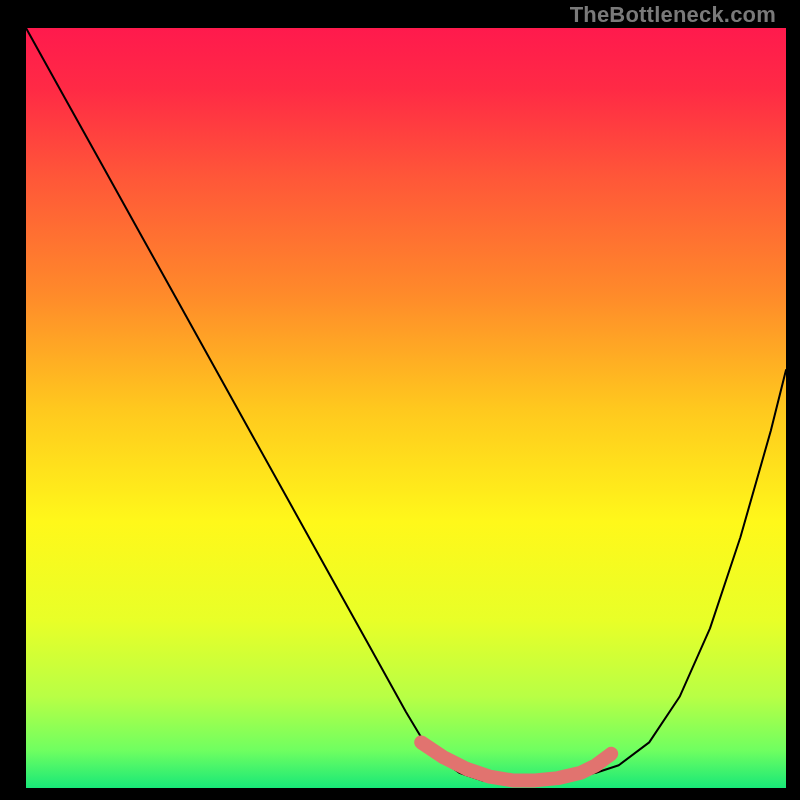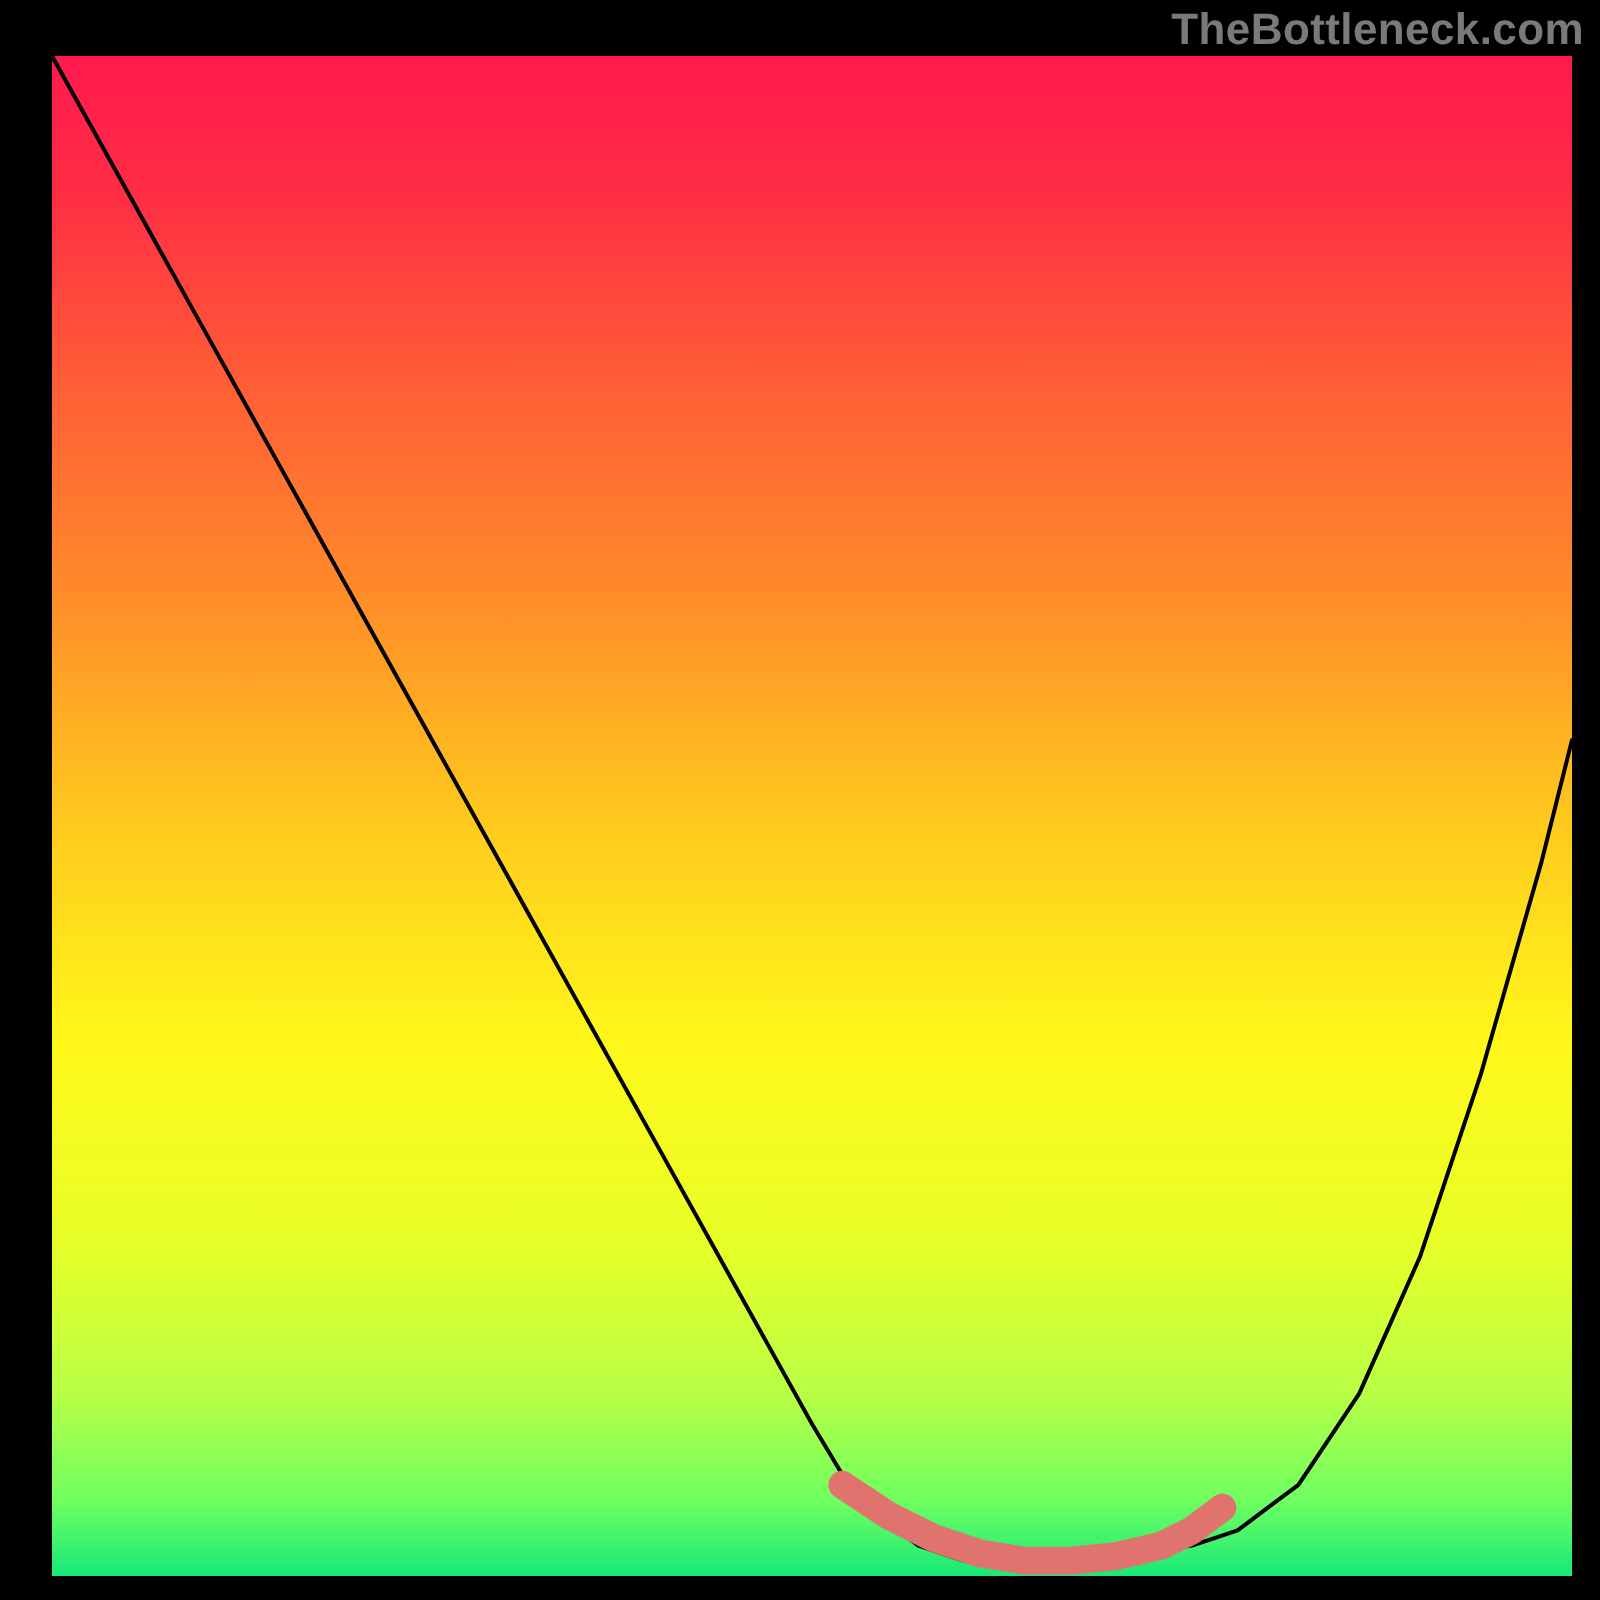--- a/index.html
+++ b/index.html
@@ -12,21 +12,21 @@
   }
   .frame {
     position: relative;
     width: 800px;
     height: 800px;
     background: #000;
   }
   .watermark {
     position: absolute;
     top: 2px;
-    right: 8px;
+    right: 24px;
     font-family: Arial, Helvetica, sans-serif;
     font-size: 22px;
     font-weight: bold;
     color: #7a7a7a;
     letter-spacing: 0.2px;
     z-index: 10;
   }
   svg {
     display: block;
   }

